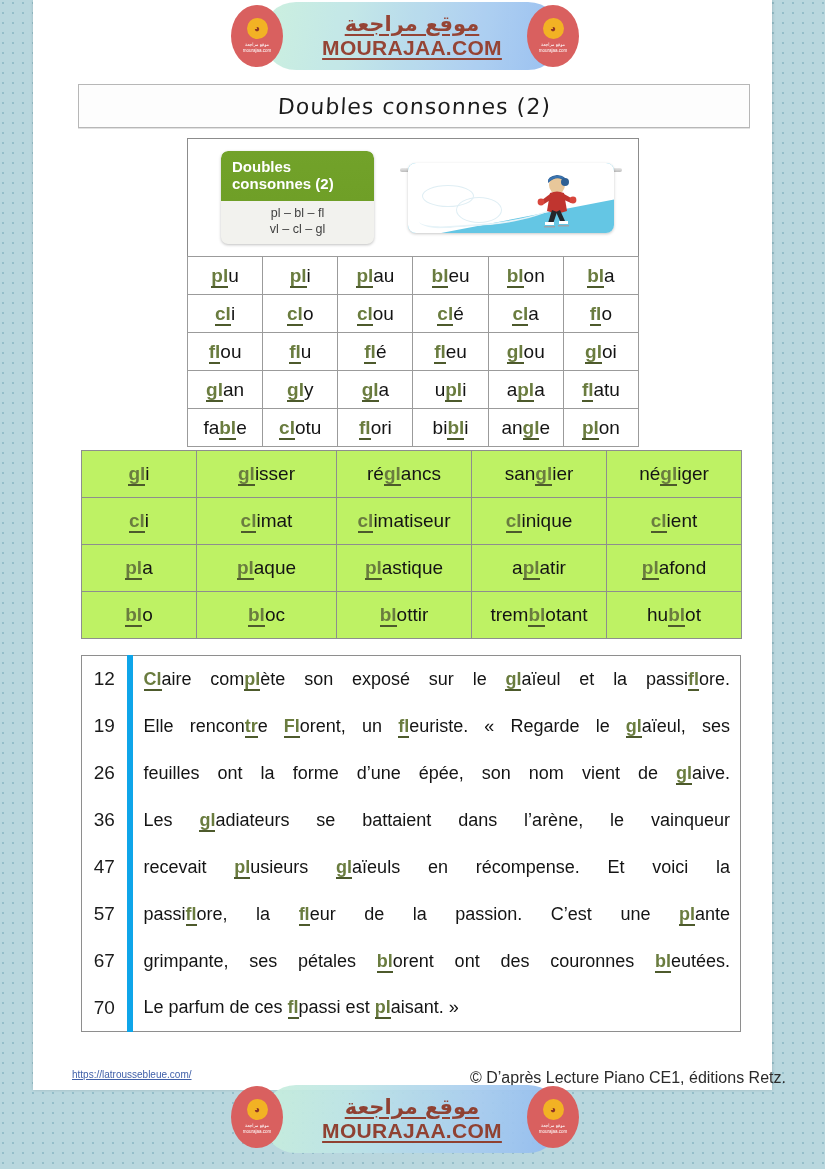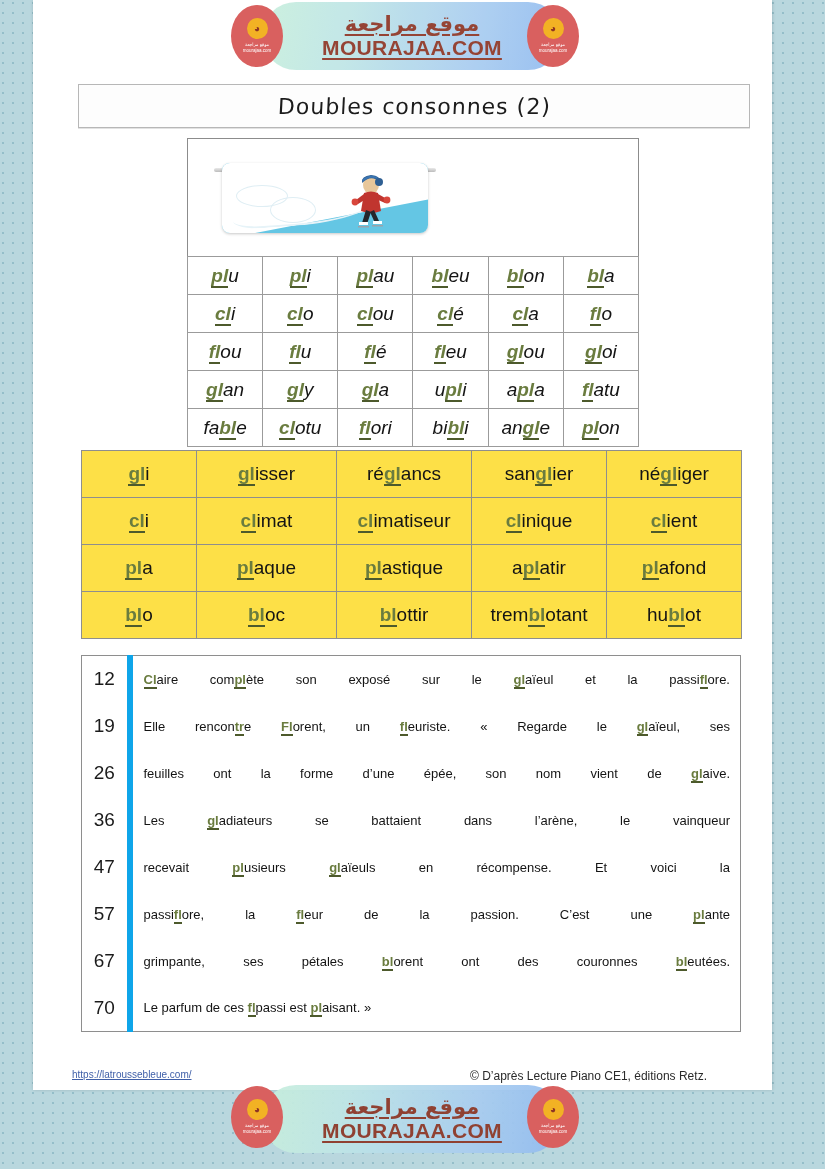--- a/index.html
+++ b/index.html
@@ -147,51 +147,50 @@
     border-collapse:collapse;
     table-layout:fixed;
   }
   #syl-table td {
     border:1px solid #9b9b9b;
     height:38px;
     text-align:center; vertical-align:middle;
     font-size:19px; color:#1b1b1b;
     font-family:"Liberation Sans", sans-serif;
     background:#fff;
-    font-style:italic;
   }
 
   
   #word-table {
     position:absolute; left:81px; top:450px; width:660px;
     border-collapse:collapse; table-layout:fixed;
   }
   #word-table td {
     border:1px solid #8e8e8e;
     height:47px;
     text-align:center; vertical-align:middle;
     font-size:19px; color:#1b1b1b;
-    background:#fde047;
+    background:#bef264;
   }
   #word-table col.c1 { width:115px; }
   #word-table col.c2 { width:140px; }
   #word-table col.c3 { width:135px; }
   #word-table col.c4 { width:135px; }
   #word-table col.c5 { width:135px; }
 
   
   #passage {
     position:absolute; left:81px; top:655px; width:660px;
     border:1px solid #8e8e8e;
     border-collapse:collapse; table-layout:fixed;
     background:#fff;
   }
   #passage col.num { width:48px; }
   #passage td {
-    font-size:13px; color:#141414;
+    font-size:18px; color:#141414;
     padding:0; vertical-align:middle; height:47px;
   }
   #passage td.num {
     text-align:center;
     border-right:6px solid #0ea5e9;
     font-size:19px;
     color:#1b1b1b;
   }
   #passage td.line {
     padding:0 10px 0 11px;
@@ -210,21 +209,21 @@
 
   
   #credit-left {
     position:absolute; left:72px; top:1069px;
     font-size:10px; color:#3f5fa8;
     text-decoration:underline;
     font-family:"Liberation Sans", sans-serif;
   }
   #credit-right {
     position:absolute; left:470px; top:1069px;
-    font-size:12px; color:#2a2a2a;
+    font-size:16px; color:#2a2a2a;
     font-family:"Liberation Sans", sans-serif;
   }
 </style>
 </head>
 <body>
 
 <div id="backdrop"></div>
 <div id="sheet"></div>
 
 <div class="wm" style="left:262px; top:2px; width:300px; height:68px;">
@@ -240,20 +239,30 @@
 <div class="wm-badge" style="left:527px; top:5px;">
   <div class="disc">◕</div>
   <div class="cap">موقع مراجعة<br>mourajaa.com</div>
 </div>
 
 <div id="title-box">
   <div id="title-text">Doubles consonnes (2)</div>
 </div>
 
 <div id="banner">
+  <div id="green-card">
+    <div id="green-head">
+      <div>Doubles</div>
+      <div>consonnes (2)</div>
+    </div>
+    <div id="green-sub">
+      <div>pl – bl – fl</div>
+      <div>vl – cl – gl</div>
+    </div>
+  </div>
 
   <div id="illus-wrap">
     <div id="illus-rail"></div>
     <div id="illus">
       <div class="sky"></div>
       <div class="snow"></div>
       <div class="ring r1"></div>
       <div class="ring r2"></div>
       <div class="swoosh"></div>
       <svg id="skater" viewBox="0 0 44 58">

